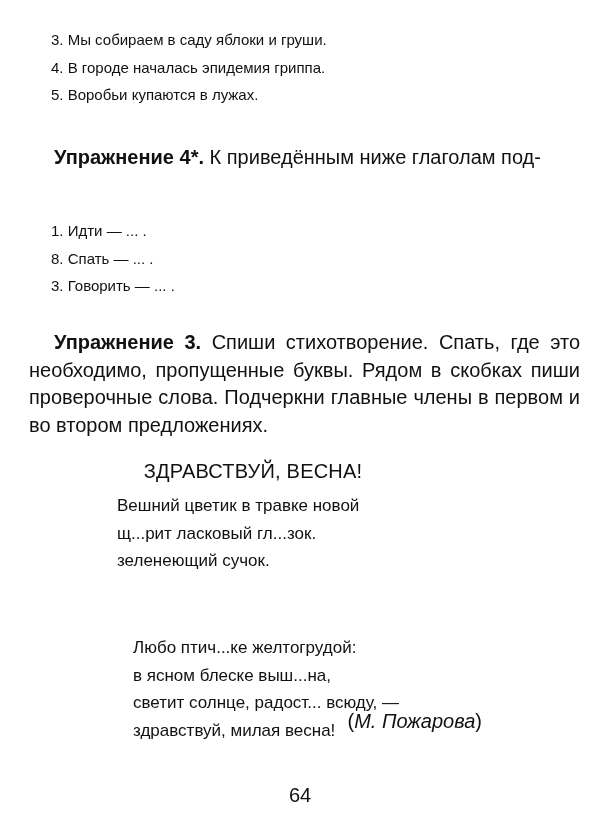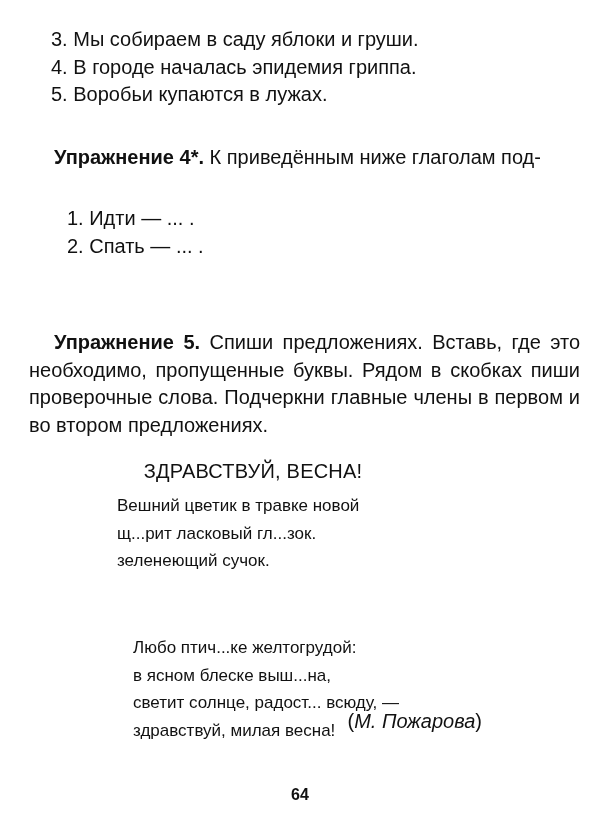--- a/index.html
+++ b/index.html
@@ -20,26 +20,26 @@
       left: 0; top: 0;
       width: 600px;
       height: 829px;
     }
     .numlist {
       position: absolute;
       left: 51px;
       margin: 0;
       padding: 0;
       list-style: none;
-      font-size: 20px;
+      font-size: 15px;
       line-height: 27.5px;
     }
     .numlist li { white-space: nowrap; }
     .list-top { top: 26px; }
-    .list-ex4 { top: 205px; margin-left: 16px; }
+    .list-ex4 { top: 217px; }
 
     .para {
       position: absolute;
       left: 25px;
       width: 551px;
       margin: 4px;
       font-size: 20px;
       line-height: 27.5px;
       text-align: justify;
       text-indent: 25px;
@@ -80,44 +80,44 @@
       line-height: 26px;
     }
     .author .name { font-style: italic; }
 
     .page-number {
       position: absolute;
       top: 782px;
       left: 0;
       width: 600px;
       text-align: center;
-      font-size: 16px;
+      font-size: 20px;
       line-height: 26px;
-      font-weight: bold;
     }
   </style>
 </head>
 <body>
 
 <div class="page">
 
   <ul class="numlist list-top">
     <li>3. Мы собираем в саду яблоки и груши.</li>
     <li>4. В городе началась эпидемия гриппа.</li>
     <li>5. Воробьи купаются в лужах.</li>
   </ul>
 
   <p class="para para-ex4"><b>Упражнение 4*.</b><span> К приведённым ниже глаголам под-</span><br></p>
 
   <ul class="numlist list-ex4">
     <li>1. Идти — ... .</li>
-    <li>2. Спать — ... .</li>
+    <li>8. Спать — ... .</li>
+    <li>3. Говорить — ... .</li>
   </ul>
 
-  <p class="para para-ex5"><b>Упражнение 5.</b><span> Спиши предложениях. Вставь, где это необходимо, пропущенные буквы. Рядом в скобках пиши проверочные слова. Подчеркни главные члены в первом и во втором предложениях.</span></p>
+  <p class="para para-ex5"><b>Упражнение 3.</b><span> Спиши стихотворение. Спать, где это необходимо, пропущенные буквы. Рядом в скобках пиши проверочные слова. Подчеркни главные члены в первом и во втором предложениях.</span></p>
 
   <div class="poem-title">ЗДРАВСТВУЙ, ВЕСНА!</div>
 
   <ul class="stanza stanza-1">
     <li>Вешний цветик в травке новой</li>
     <li>щ...рит ласковый гл...зок.</li>
     <li>зеленеющий сучок.</li>
   </ul>
 
   <ul class="stanza stanza-2">

